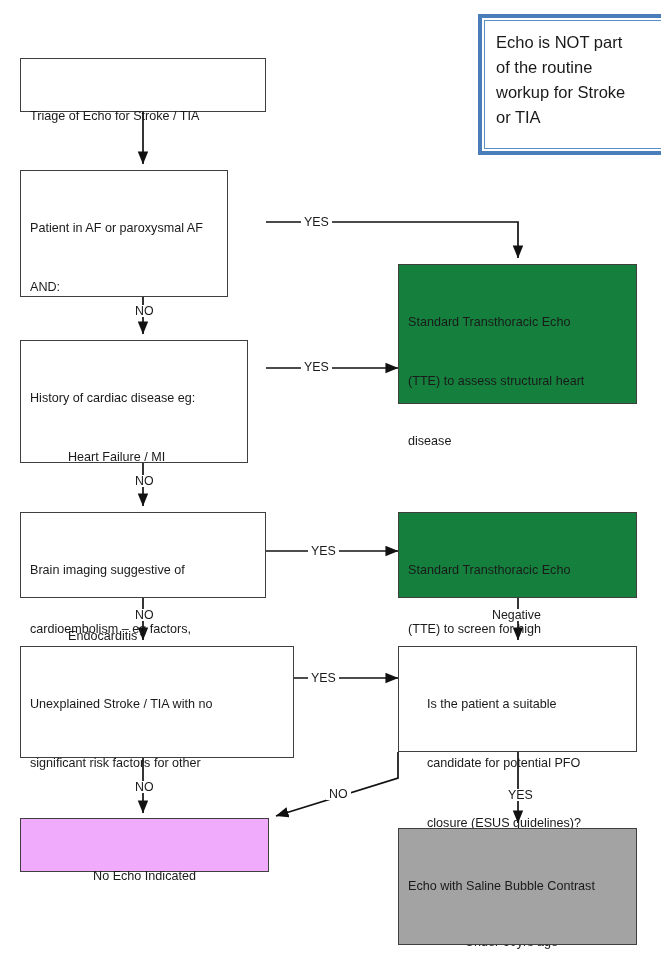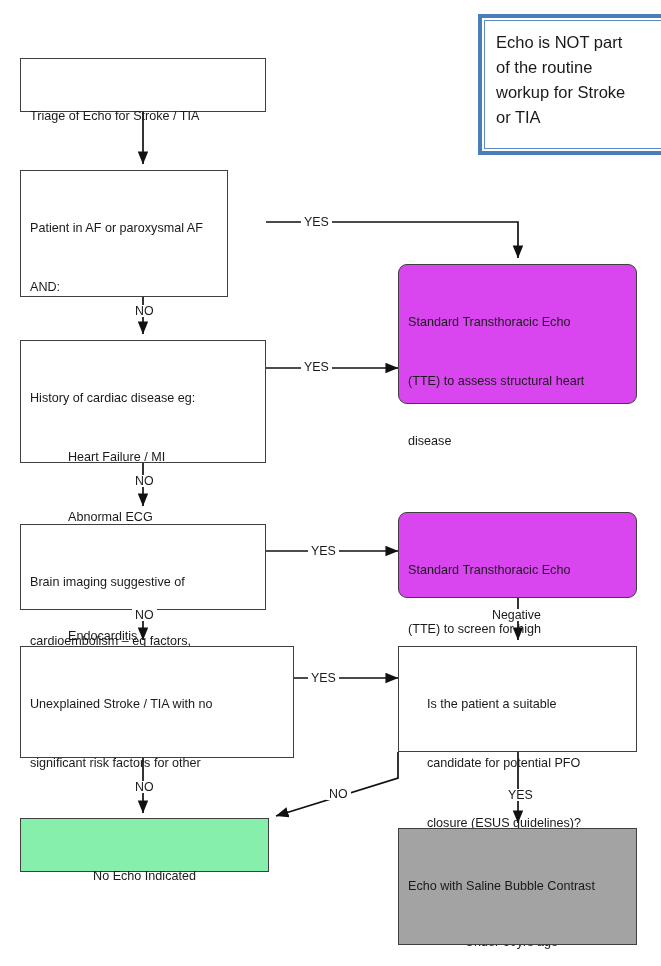--- a/index.html
+++ b/index.html
@@ -27,22 +27,22 @@
     position: absolute;
     box-sizing: border-box;
     border: 1.2px solid #3f3f3f;
     background: #ffffff;
     padding: 8px 9px 6px 9px;
     font-size: 12.6px;
     line-height: 1.58;
     color: #1a1a1a;
     white-space: pre-wrap;
   }
-  .node.green { background: #d946ef; border-radius: 9px; }
-  .node.red   { background: #86efac; }
+  .node.green { background: #15803d; }
+  .node.red   { background: #f0abfc; }
   .node.amber { background: #a3a3a3; }
   .node.red .ln { text-align: center; }
   .ln { display: block; }
   .ln.indent { padding-left: 38px; }
   .ln.gap { height: 19px; }
   .callout {
     position: absolute;
     box-sizing: border-box;
     border: 4px solid #4a7ebb;
     background: #ffffff;
@@ -118,29 +118,29 @@
     <span class="ln">Triage of Echo for Stroke / TIA</span>
   </div>
 
   <div class="node" style="left:20px; top:170px; width:208px; height:127px;">
     <span class="ln">Patient in AF or paroxysmal AF</span>
     <span class="ln">AND:</span>
     <span class="ln">The echo result will affect</span>
     <span class="ln">medical management</span>
   </div>
 
-  <div class="node" style="left:20px; top:340px; width:246px; height:123px;">
+  <div class="node" style="left:20px; top:340px; width:228px; height:123px;">
     <span class="ln">History of cardiac disease eg:</span>
     <span class="ln indent">Heart Failure / MI</span>
     <span class="ln indent">Abnormal ECG</span>
     <span class="ln indent">Murmur</span>
     <span class="ln indent">Endocarditis</span>
   </div>
 
-  <div class="node" style="left:20px; top:512px; width:246px; height:86px;margin-top:12px;">
+  <div class="node" style="left:20px; top:512px; width:246px; height:86px;">
     <span class="ln">Brain imaging suggestive of</span>
     <span class="ln">cardioembolism – eg factors,</span>
     <span class="ln">bilateral, different regions</span>
   </div>
 
   <div class="node" style="left:20px; top:646px; width:274px; height:112px;">
     <span class="ln">Unexplained Stroke / TIA with no</span>
     <span class="ln">significant risk factors for other</span>
     <span class="ln">cause</span>
   </div>

